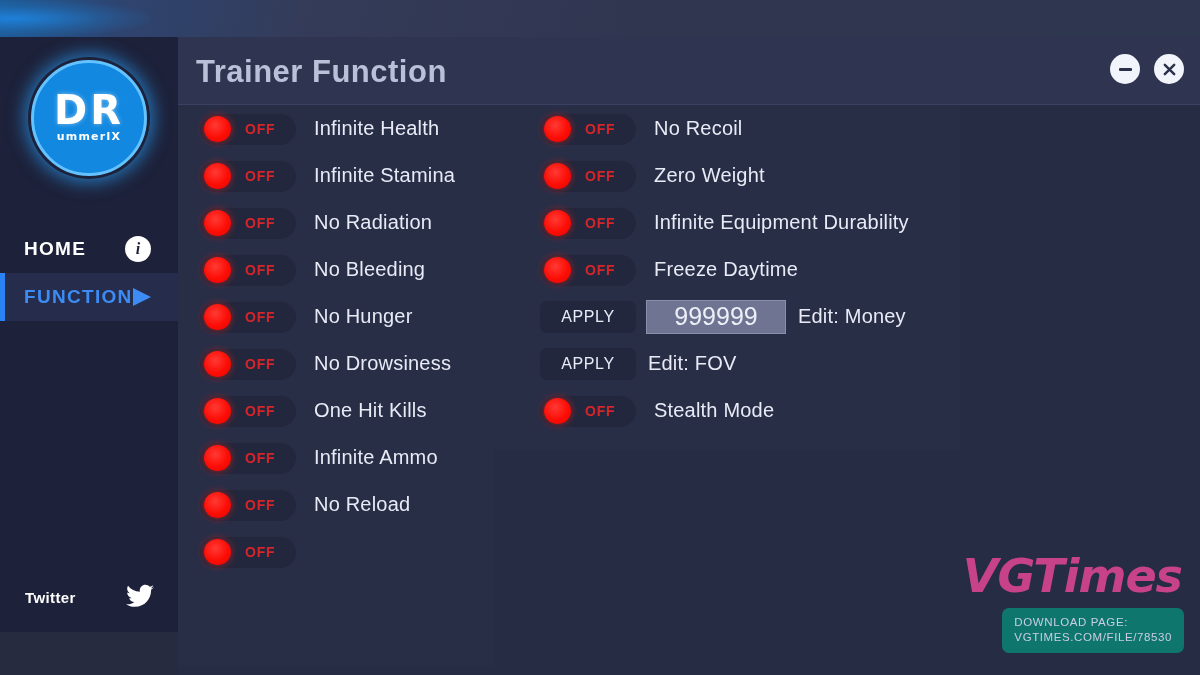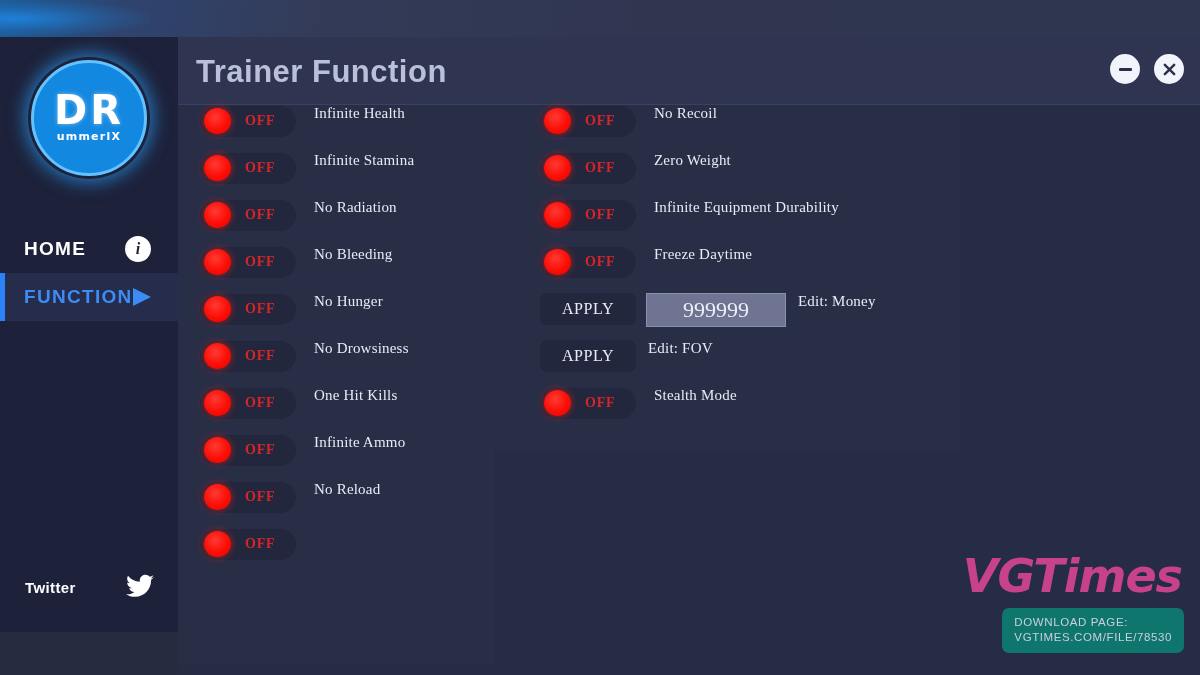--- a/index.html
+++ b/index.html
@@ -81,21 +81,21 @@
   }
   .play-icon {
     position:absolute; left:133px; top:15px;
     width:0; height:0;
     border-left:18px solid #3d8cf5;
     border-top:9px solid transparent;
     border-bottom:9px solid transparent;
   }
 
   .twitter-row {
-    position:absolute; left:0; bottom:28px; width:178px; height:34px;
+    position:absolute; left:0; bottom:18px; width:178px; height:34px;
     display:flex; align-items:center;
   }
   .twitter-label {
     margin-left:25px; color:#ffffff; font-size:15px; font-weight:bold;
     letter-spacing:.4px;
   }
   .twitter-bird { position:absolute; left:126px; top:4px; }
 
   
   .main {
@@ -135,21 +135,21 @@
     position:absolute; left:316px; top:0px; width:466px; height:345px;
     background:rgba(255,255,255,.010);
   }
 
   .col { position:absolute; top:0; }
   .col-left  { left:22px;  width:290px; }
   .col-right { left:362px; width:460px; }
 
   .row {
     position:relative; height:47px;
-    display:flex; font-family:Liberation Serif, serif;
+    display:flex; align-items:center;
   }
 
   
   .toggle {
     position:relative; width:96px; height:32px; border-radius:16px;
     background:#22273d;
     box-shadow:inset 0 1px 0 rgba(255,255,255,.03);
     flex:0 0 auto;
     display:flex; align-items:center;
   }
@@ -172,28 +172,28 @@
     color:#e9ecf7; font-size:16px; letter-spacing:.6px;
     display:flex; align-items:center; justify-content:center;
     flex:0 0 auto;
   }
 
   
   .value-input {
     width:140px; height:34px; margin-left:10px;
     background:#6e7492;
     border:1px solid #8990ab;
-    color:#eef0f8; font-size:22px;
+    color:#eef0f8; font-size:25px;
     display:flex; align-items:center; justify-content:center;
     flex:0 0 auto;
   }
 
   .row-label {
     margin-left:18px;
-    color:#e8ebf6; font-size:15px; letter-spacing:.2px;
+    color:#e8ebf6; font-size:20px; letter-spacing:.2px;
     white-space:nowrap;
   }
   .row-label.edit { margin-left:12px; }
 
   
   .wm-logo {
     position:absolute; right:18px; bottom:72px;
     color:#ec4899; font-size:46px; font-weight:bold; font-style:italic;
     letter-spacing:-1px;
     font-family:"DejaVu Sans", sans-serif;

